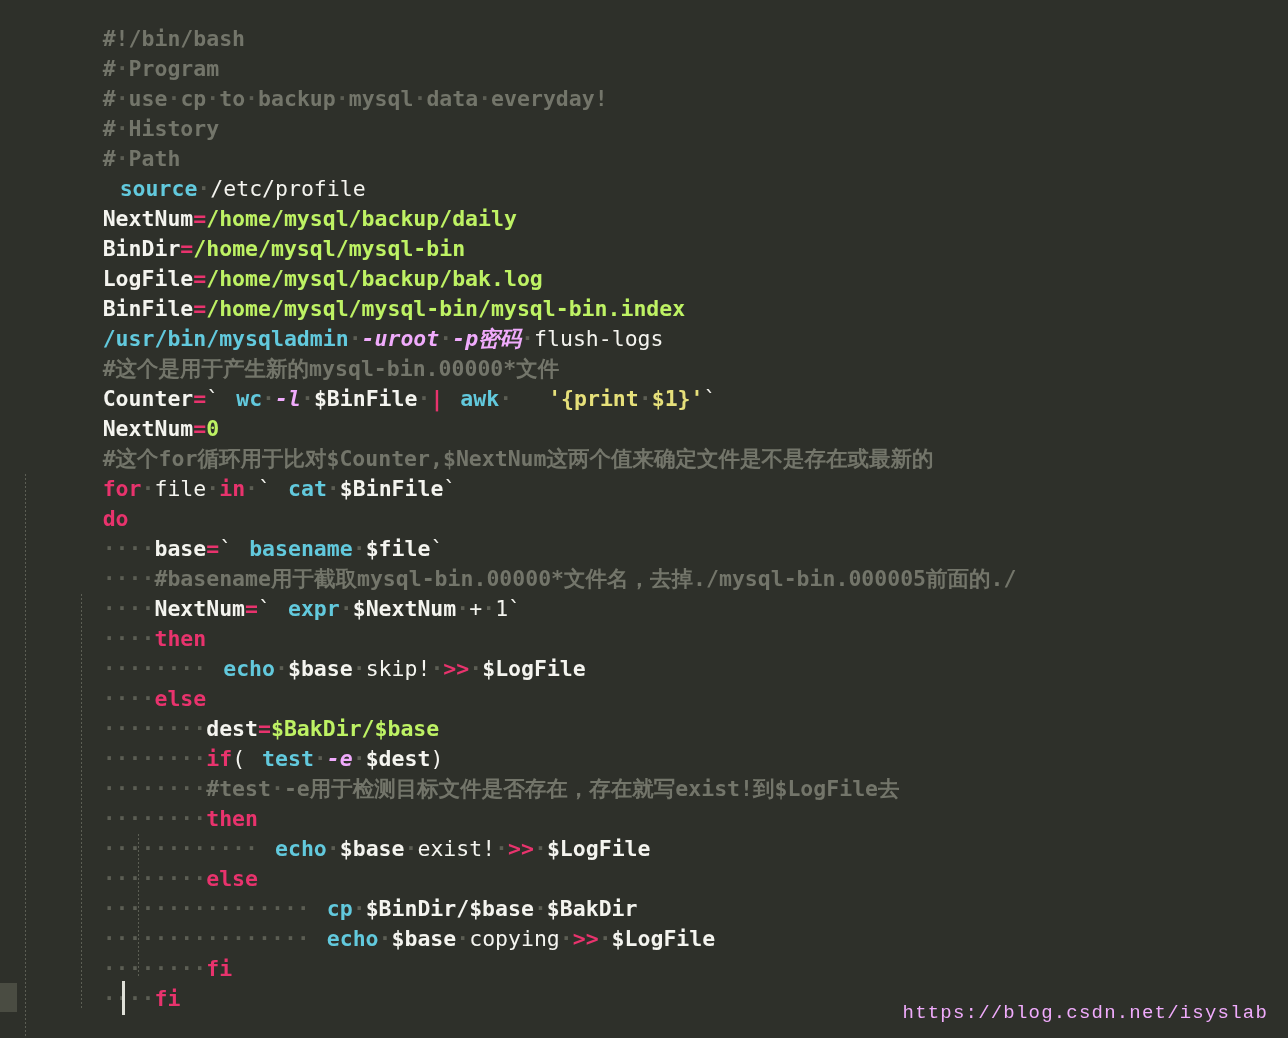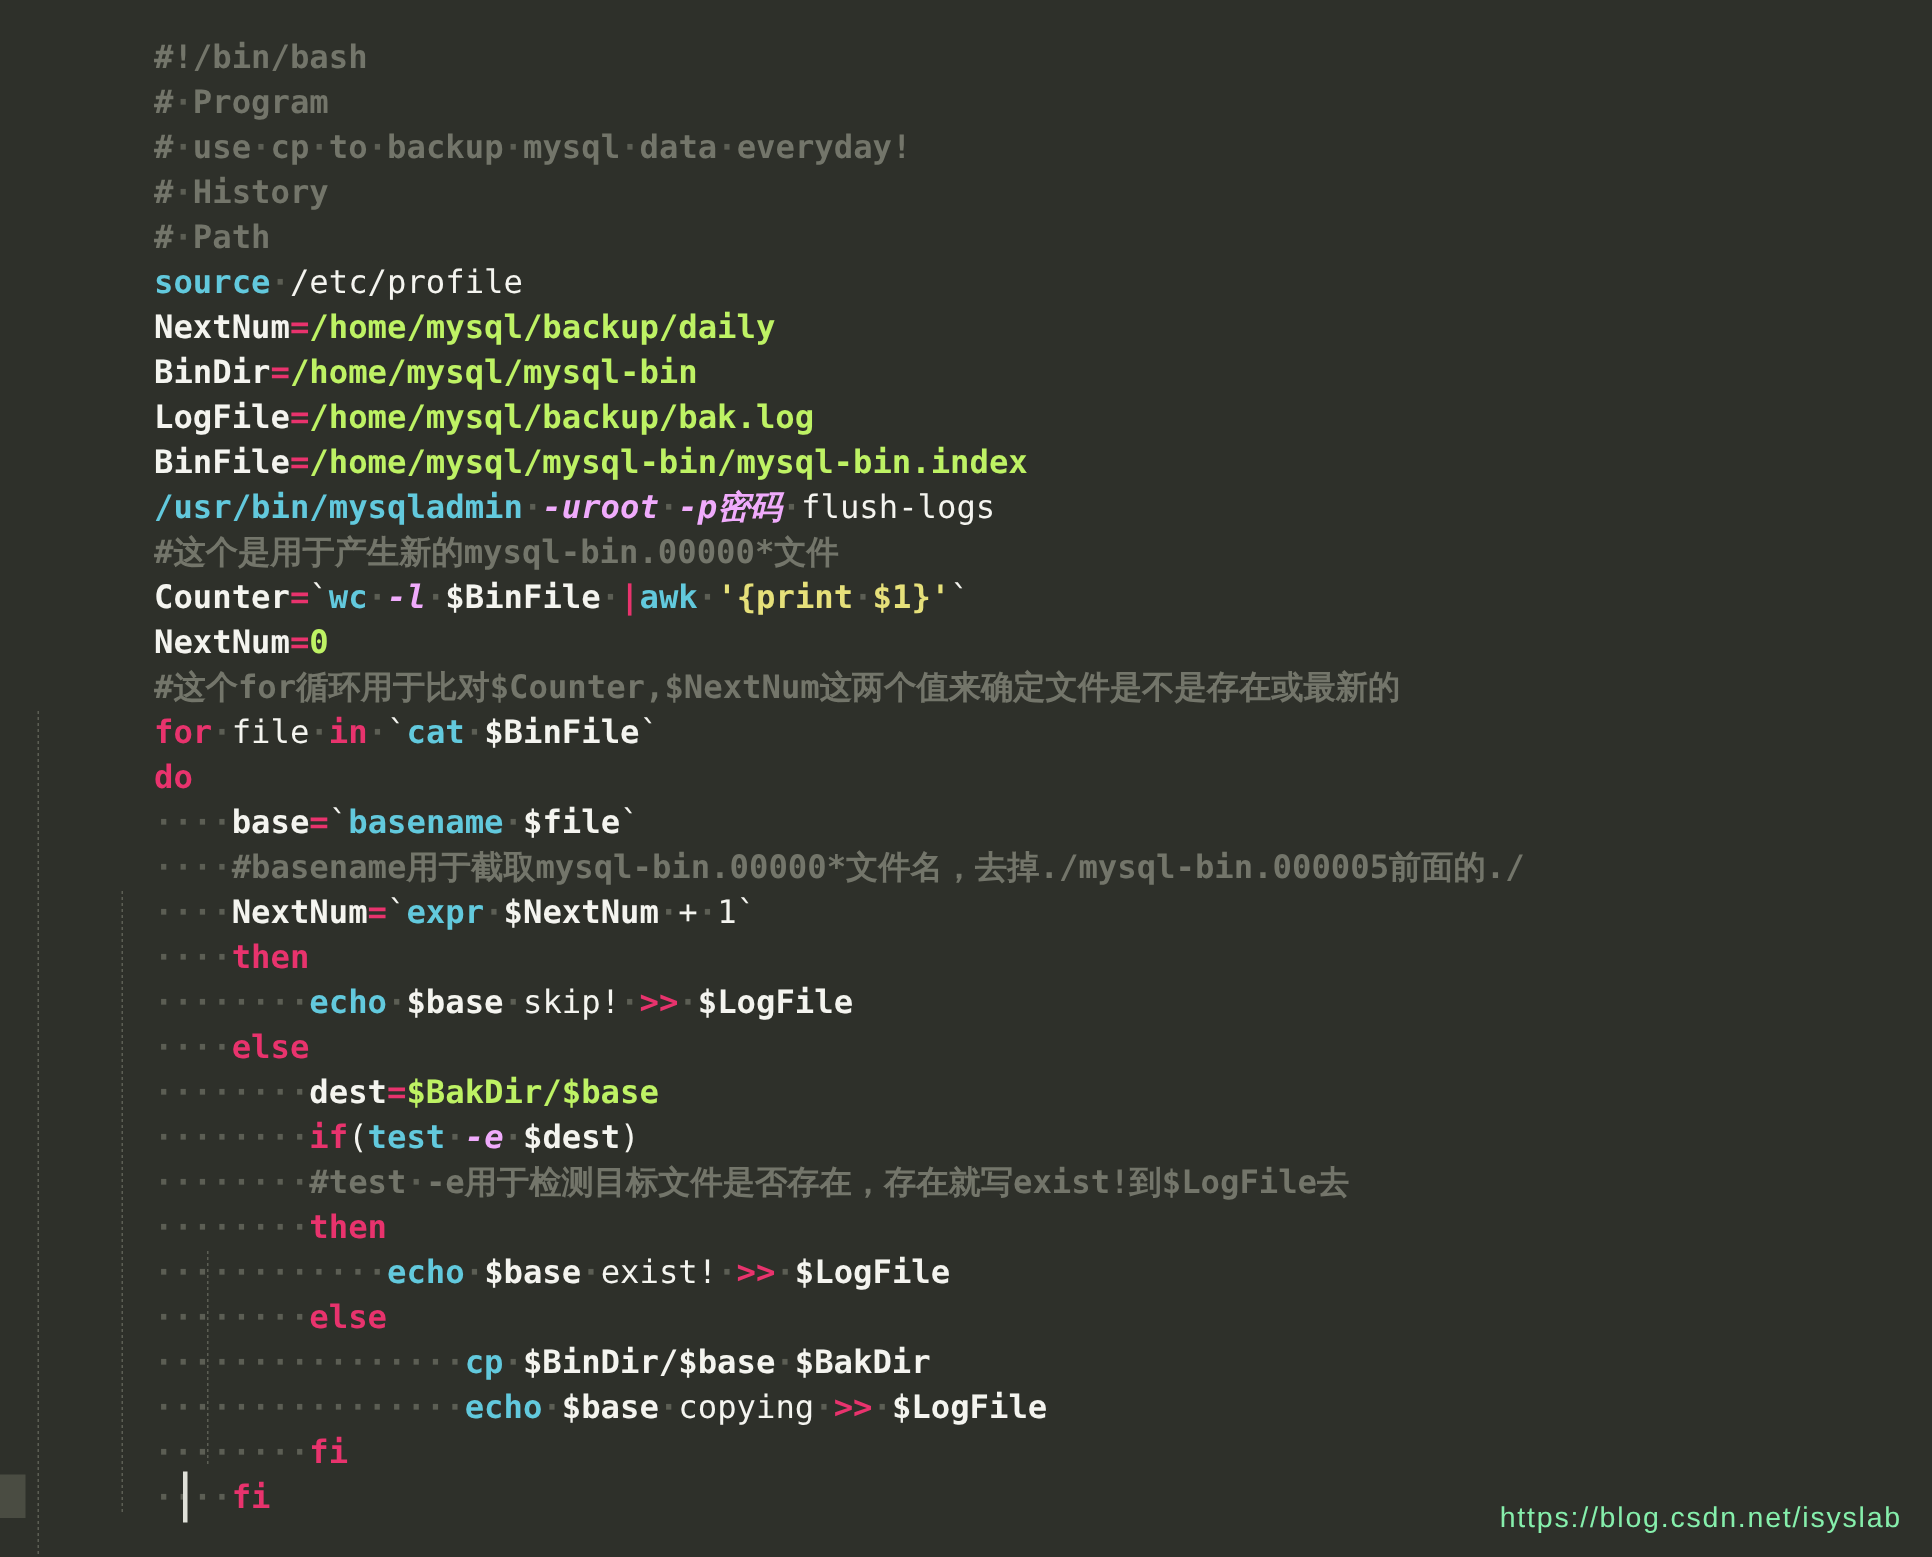--- a/index.html
+++ b/index.html
@@ -50,22 +50,22 @@
     font-size: 21.5px;
     letter-spacing: 0px;
     padding-left: 25px;
     font-weight: bold;
     z-index: 2;
   }
 
   
   .t-comment   { color: #73756a; font-weight: bold; }
   .t-keyword   { color: #e8336d; font-weight: bold; }
-  .t-command   { color: #62c9dd; font-weight: bold; }
-  .t-string    { color: #e6e07a; font-weight: bold; }
+  .t-command   { color: #62c9dd; font-weight: bold; margin-left: 17px; }
+  .t-string    { color: #e6e07a; font-weight: bold; margin-left: 36px; }
   .t-value     { color: #bef264; font-weight: bold; }
   .t-flag      { color: #f0abfc; font-weight: bold; font-style: italic; }
   .t-var       { color: #f4f4ef; font-weight: bold; }
   .t-plain     { color: #f4f4ef; font-weight: normal; }
   .t-op        { color: #e8336d; font-weight: bold; }
   .t-bracket   { color: #62c9dd; font-weight: bold; }
   .t-path      { color: #62c9dd; font-weight: bold; }
 
   
   .sp { color: #5c5e54; font-weight: bold; }
@@ -88,22 +88,22 @@
     width: 3px;
     background: #dfe0d8;
     z-index: 5;
   }
 
   
   .watermark {
     position: absolute;
     right: 20px;
     bottom: 14px;
-    color: #86efac;
-    font-family: Liberation Sans, sans-serif;
+    color: #f0abfc;
+    font-family: Liberation Mono, monospace;
     font-size: 19px;
     letter-spacing: 1.2px;
     z-index: 6;
     white-space: pre;
   }
 </style>
 </head>
 <body>
 
 <div id="editor">

